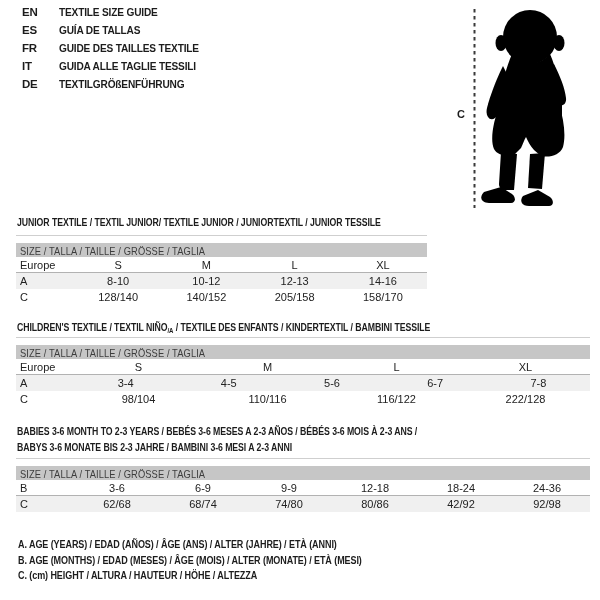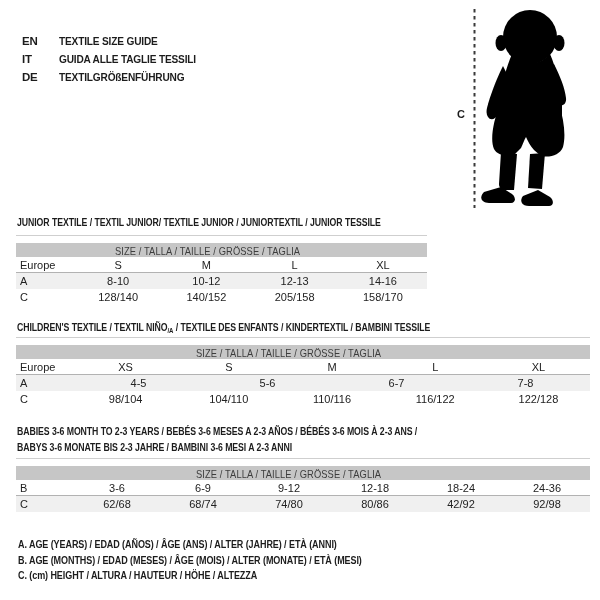--- a/index.html
+++ b/index.html
@@ -4,21 +4,21 @@
 <style>
   html,body{margin:0;padding:0;}
   body{
     width:600px;height:600px;background:#ffffff;position:relative;
     font-family:"Liberation Sans",sans-serif;color:#1c1c1c;overflow:hidden;
     -webkit-font-smoothing:antialiased;
   }
   .abs{position:absolute;}
 
   
-  .lang-block{left:22px;top:32px;}
+  .lang-block{left:22px;top:3px;}
   .lang-row{display:flex;height:18px;align-items:center;}
   .lang-code{width:37px;font-size:11.5px;font-weight:bold;letter-spacing:-0.2px;}
   .lang-text{font-size:11.5px;font-weight:bold;letter-spacing:-0.2px;display:inline-block;transform:scaleX(0.88);transform-origin:left center;white-space:nowrap;}
 
   
   .c-label{left:457px;top:108px;font-size:11px;font-weight:bold;}
   .figure-svg{left:470px;top:6px;}
 
   
   .tbl-title{
@@ -28,21 +28,21 @@
   .title-junior{left:17px;top:215px;}
   .title-children{left:17px;top:320px;}
   .title-babies{left:17px;top:424px;}
   .subtxt{font-size:8px;vertical-align:-2px;}
 
   
   .tbl{border-top:1px solid #cfcfcf;padding-top:7px;box-sizing:border-box;}
   .tbl-junior{left:16px;top:235px;width:411px;}
   .tbl-children{left:16px;top:337px;width:574px;}
   .tbl-babies{left:16px;top:458px;width:574px;}
-  .size-bar{height:14px;background:#c6c6c6;line-height:14px;padding-left:4px;text-align:center;}
+  .size-bar{height:14px;background:#c6c6c6;line-height:14px;padding-left:4px;}
   .size-bar span{
     font-size:11px;color:#3d3d3d;display:inline-block;white-space:nowrap;
     transform:scaleX(0.85);transform-origin:left center;letter-spacing:0.1px;
   }
   .row{display:flex;height:16px;line-height:16px;box-sizing:border-box;}
   .row.alt{background:#f0f0f0;}
   .row.rule{border-bottom:1px solid #b2b2b2;}
   .lbl{width:54px;padding-left:4px;font-size:11px;color:#222;flex:none;}
   .cell{flex:1;text-align:center;font-size:11px;color:#222;}
 
@@ -53,20 +53,28 @@
     line-height:15.5px;transform:scaleX(0.82);transform-origin:left top;
   }
 </style>
 </head>
 <body>
 
 <div class="abs lang-block">
   <div class="lang-row">
     <span class="lang-code">EN</span>
     <span class="lang-text">TEXTILE SIZE GUIDE</span>
+  </div>
+  <div class="lang-row">
+    <span class="lang-code">ES</span>
+    <span class="lang-text">GUÍA DE TALLAS</span>
+  </div>
+  <div class="lang-row">
+    <span class="lang-code">FR</span>
+    <span class="lang-text">GUIDE DES TAILLES TEXTILE</span>
   </div>
   <div class="lang-row">
     <span class="lang-code">IT</span>
     <span class="lang-text">GUIDA ALLE TAGLIE TESSILI</span>
   </div>
   <div class="lang-row">
     <span class="lang-code">DE</span>
     <span class="lang-text">TEXTILGRÖßENFÜHRUNG</span>
   </div>
 </div>
@@ -120,56 +128,55 @@
 
 <div class="abs tbl-title title-children">
   <span>CHILDREN'S TEXTILE / TEXTIL NIÑO</span><span class="subtxt">/A</span><span> / TEXTILE DES ENFANTS / KINDERTEXTIL / BAMBINI TESSILE</span>
 </div>
 <div class="abs tbl tbl-children">
   <div class="size-bar">
     <span>SIZE / TALLA / TAILLE / GRÖSSE / TAGLIA</span>
   </div>
   <div class="row rule">
     <span class="lbl">Europe</span>
-    <span class="cell">XS</span>
     <span class="cell">S</span>
     <span class="cell">M</span>
     <span class="cell">L</span>
     <span class="cell">XL</span>
   </div>
   <div class="row alt">
     <span class="lbl">A</span>
+    <span class="cell">3-4</span>
     <span class="cell">4-5</span>
     <span class="cell">5-6</span>
     <span class="cell">6-7</span>
     <span class="cell">7-8</span>
   </div>
   <div class="row">
     <span class="lbl">C</span>
     <span class="cell">98/104</span>
-    <span class="cell">104/110</span>
     <span class="cell">110/116</span>
     <span class="cell">116/122</span>
-    <span class="cell">122/128</span>
+    <span class="cell">222/128</span>
   </div>
 </div>
 
 <div class="abs tbl-title title-babies">
   <div>BABIES 3-6 MONTH TO 2-3 YEARS / BEBÉS 3-6 MESES A 2-3 AÑOS / BÉBÉS 3-6 MOIS À 2-3 ANS /</div>
   <div>BABYS 3-6 MONATE BIS 2-3 JAHRE / BAMBINI 3-6 MESI A 2-3 ANNI</div>
 </div>
 <div class="abs tbl tbl-babies">
   <div class="size-bar">
     <span>SIZE / TALLA / TAILLE / GRÖSSE / TAGLIA</span>
   </div>
   <div class="row rule">
     <span class="lbl">B</span>
     <span class="cell">3-6</span>
     <span class="cell">6-9</span>
-    <span class="cell">9-12</span>
+    <span class="cell">9-9</span>
     <span class="cell">12-18</span>
     <span class="cell">18-24</span>
     <span class="cell">24-36</span>
   </div>
   <div class="row alt">
     <span class="lbl">C</span>
     <span class="cell">62/68</span>
     <span class="cell">68/74</span>
     <span class="cell">74/80</span>
     <span class="cell">80/86</span>

